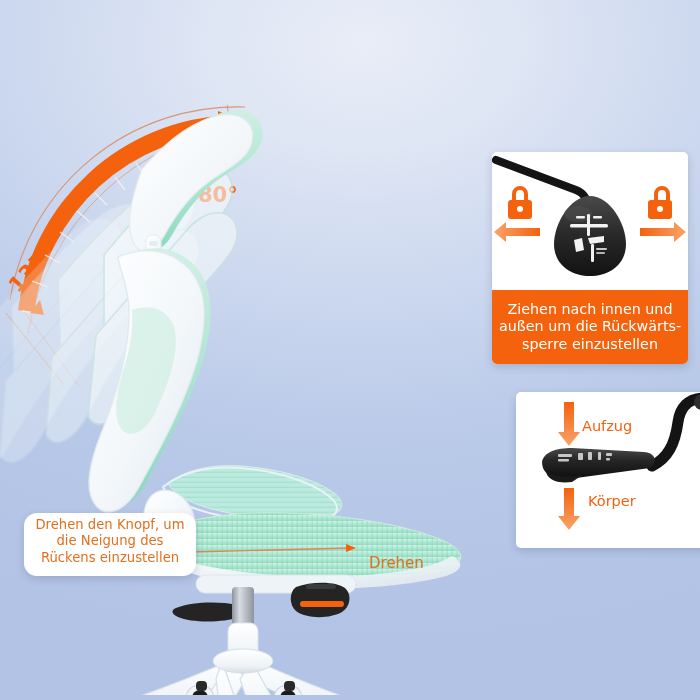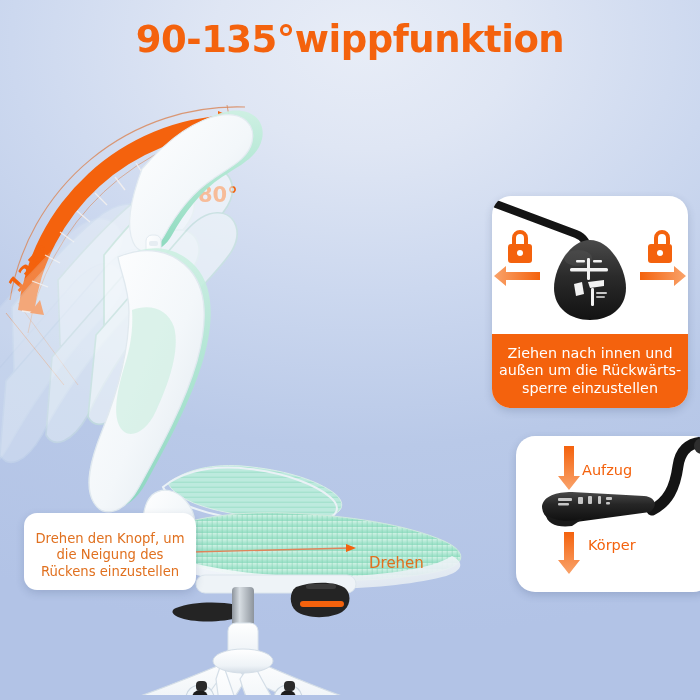--- a/index.html
+++ b/index.html
@@ -30,23 +30,22 @@
   }
   .lbl90{left:198px;top:98px;}
   .lbl135{left:4px;top:196px;transform:rotate(-48deg);transform-origin:left top;}
   
   .chair{position:absolute;left:0;top:95px;width:480px;height:600px;}
   .ghost{opacity:.42;}
   .ghost2{opacity:.30;}
   .ghost3{opacity:.22;}
   
   .card{
-    position:absolute;background:#fff;border-radius:19px;overflow:hidden;
+    position:absolute;background:#fff;border-radius:5px;overflow:hidden;
     box-shadow:0 3px 9px rgba(40,60,100,.20);
-    margin-top:44px;
   }
   .card-top{left:492px;top:152px;width:196px;height:212px;}
   .card-bot{left:516px;top:392px;width:196px;height:156px;}
   .card-figure{position:relative;width:100%;height:138px;overflow:hidden;}
   .card-caption{
     position:absolute;left:0;right:0;bottom:0;height:74px;background:#f4620d;
     color:#fff;font-size:14.3px;line-height:17.6px;text-align:center;
     display:flex;align-items:center;justify-content:center;padding:0 6px;
     box-sizing:border-box;
   }
@@ -56,34 +55,33 @@
   .lift-lbl,.push-lbl{
     position:absolute;color:#f4620d;font-size:14.5px;white-space:nowrap;
   }
   .lift-lbl{left:66px;top:26px;}
   .push-lbl{left:72px;top:101px;}
   
   .callout{
     position:absolute;left:24px;top:513px;width:172px;
     background:#fff;border-radius:13px;
     box-shadow:0 3px 8px rgba(40,60,100,.18);
-    padding:18px 8px 10px;box-sizing:border-box;
+    padding:4px 8px 10px;box-sizing:border-box;
     color:#e0701f;font-size:13.2px;line-height:16.4px;text-align:center;
   }
   .drehen-lbl{
     position:absolute;left:369px;top:554px;color:#e0701f;font-size:15px;white-space:nowrap;
   }
   svg{display:block;}
 </style>
 </head>
 <body>
 
 <div id="stage">
 
-  <div class="title">90-135°wippfunktion</div>
 
   <div class="arcwrap">
     <svg width="330" height="300" viewBox="0 0 330 300">
 
       <path d="M 10 215 A 230 230 0 0 1 245 22" fill="none" stroke="#d98a5e" stroke-width="1.1" opacity=".85"></path>
       <path d="M 28 248 A 252 252 0 0 1 250 40" fill="none" stroke="#d98a5e" stroke-width="1" opacity=".6"></path>
 
       <line x1="6" y1="228" x2="64" y2="300" stroke="#d98a5e" stroke-width="1" opacity=".75"></line>
       <line x1="18" y1="218" x2="78" y2="300" stroke="#d98a5e" stroke-width="1" opacity=".5"></line>
 

